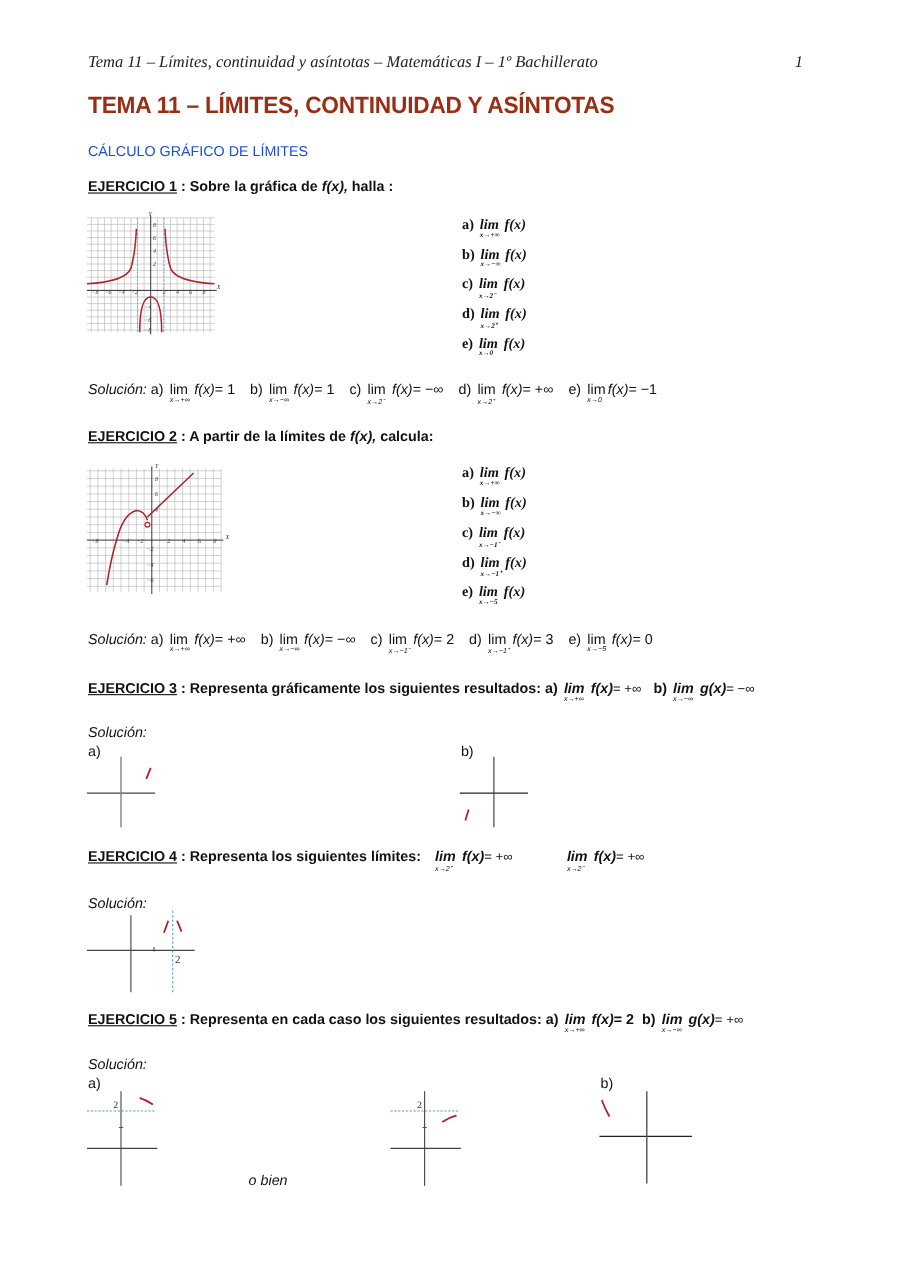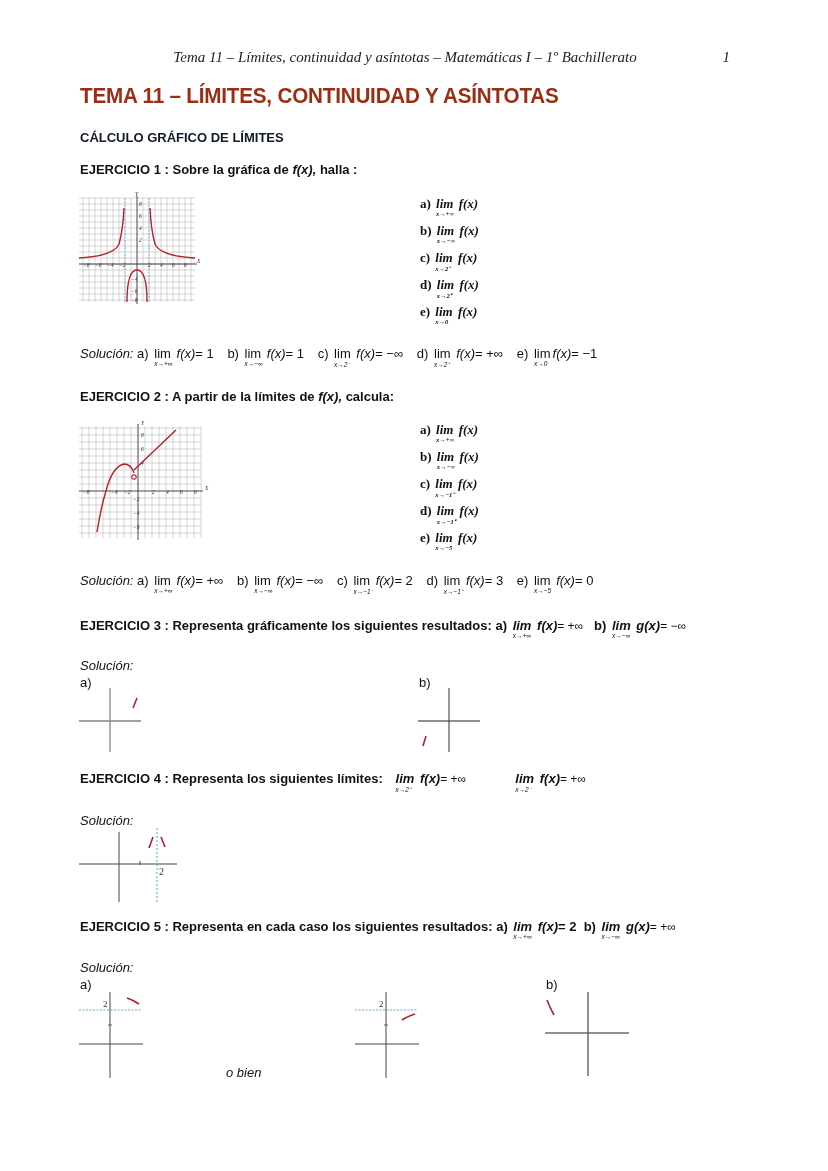--- a/index.html
+++ b/index.html
@@ -1,26 +1,26 @@
 <!DOCTYPE html>
 <html><head>
 <meta charset="utf-8">
 <style>
   html, body { margin: 0; padding: 0; background: #ffffff; }
   body { width: 828px; height: 1171px; position: relative; overflow: hidden;
          font-family: "Liberation Sans", sans-serif; color: #111; }
   .abs { position: absolute; }
   .running-header { left: 80px; top: 49px; width: 650px; font-family: "Liberation Serif", serif;
-         font-style: italic; font-size: 15px; color: #222; text-align: center; }
+         font-style: italic; font-size: 15px; color: #222; }
   .running-header .pg { position: absolute; right: 0; top: 0; }
   .main-title { left: 80px; top: 84px; font-size: 21.5px; font-weight: bold; color: #9b2e12;
          letter-spacing: -0.2px; transform: scaleX(0.96); transform-origin: left; }
-  .section-title { left: 80px; top: 130px; font-size: 13px; font-weight: bold; color: #0f172a; }
+  .section-title { left: 80px; top: 130px; font-size: 13px; font-weight: normal; color: #1d4ed8; }
   .ex-head { left: 80px; font-size: 13px; font-weight: bold; white-space: nowrap; }
-  .ex-head .lbl { }
+  .ex-head .lbl { text-decoration: underline; }
   .ex-head .fx { font-style: italic; margin-top: 25px; }
   .ex-head .normal { font-weight: bold; }
   .lim { display: inline-block; position: relative; text-align: center; vertical-align: baseline; margin: 0 2px; }
   .lim .w { font-style: italic; }
   .lim .sub { position: absolute; left: 0; right: -6px; top: 14px; font-size: 6.5px; font-style: italic;
          font-weight: normal; white-space: nowrap; text-align: left; }
   .fn { font-style: italic; }
   .res { font-weight: normal; font-size: 12px; }
   .qlist { left: 420px; font-size: 13px; font-weight: bold; font-family: Liberation Serif, serif; }
   .qlist .q { height: 27px; white-space: nowrap; }

